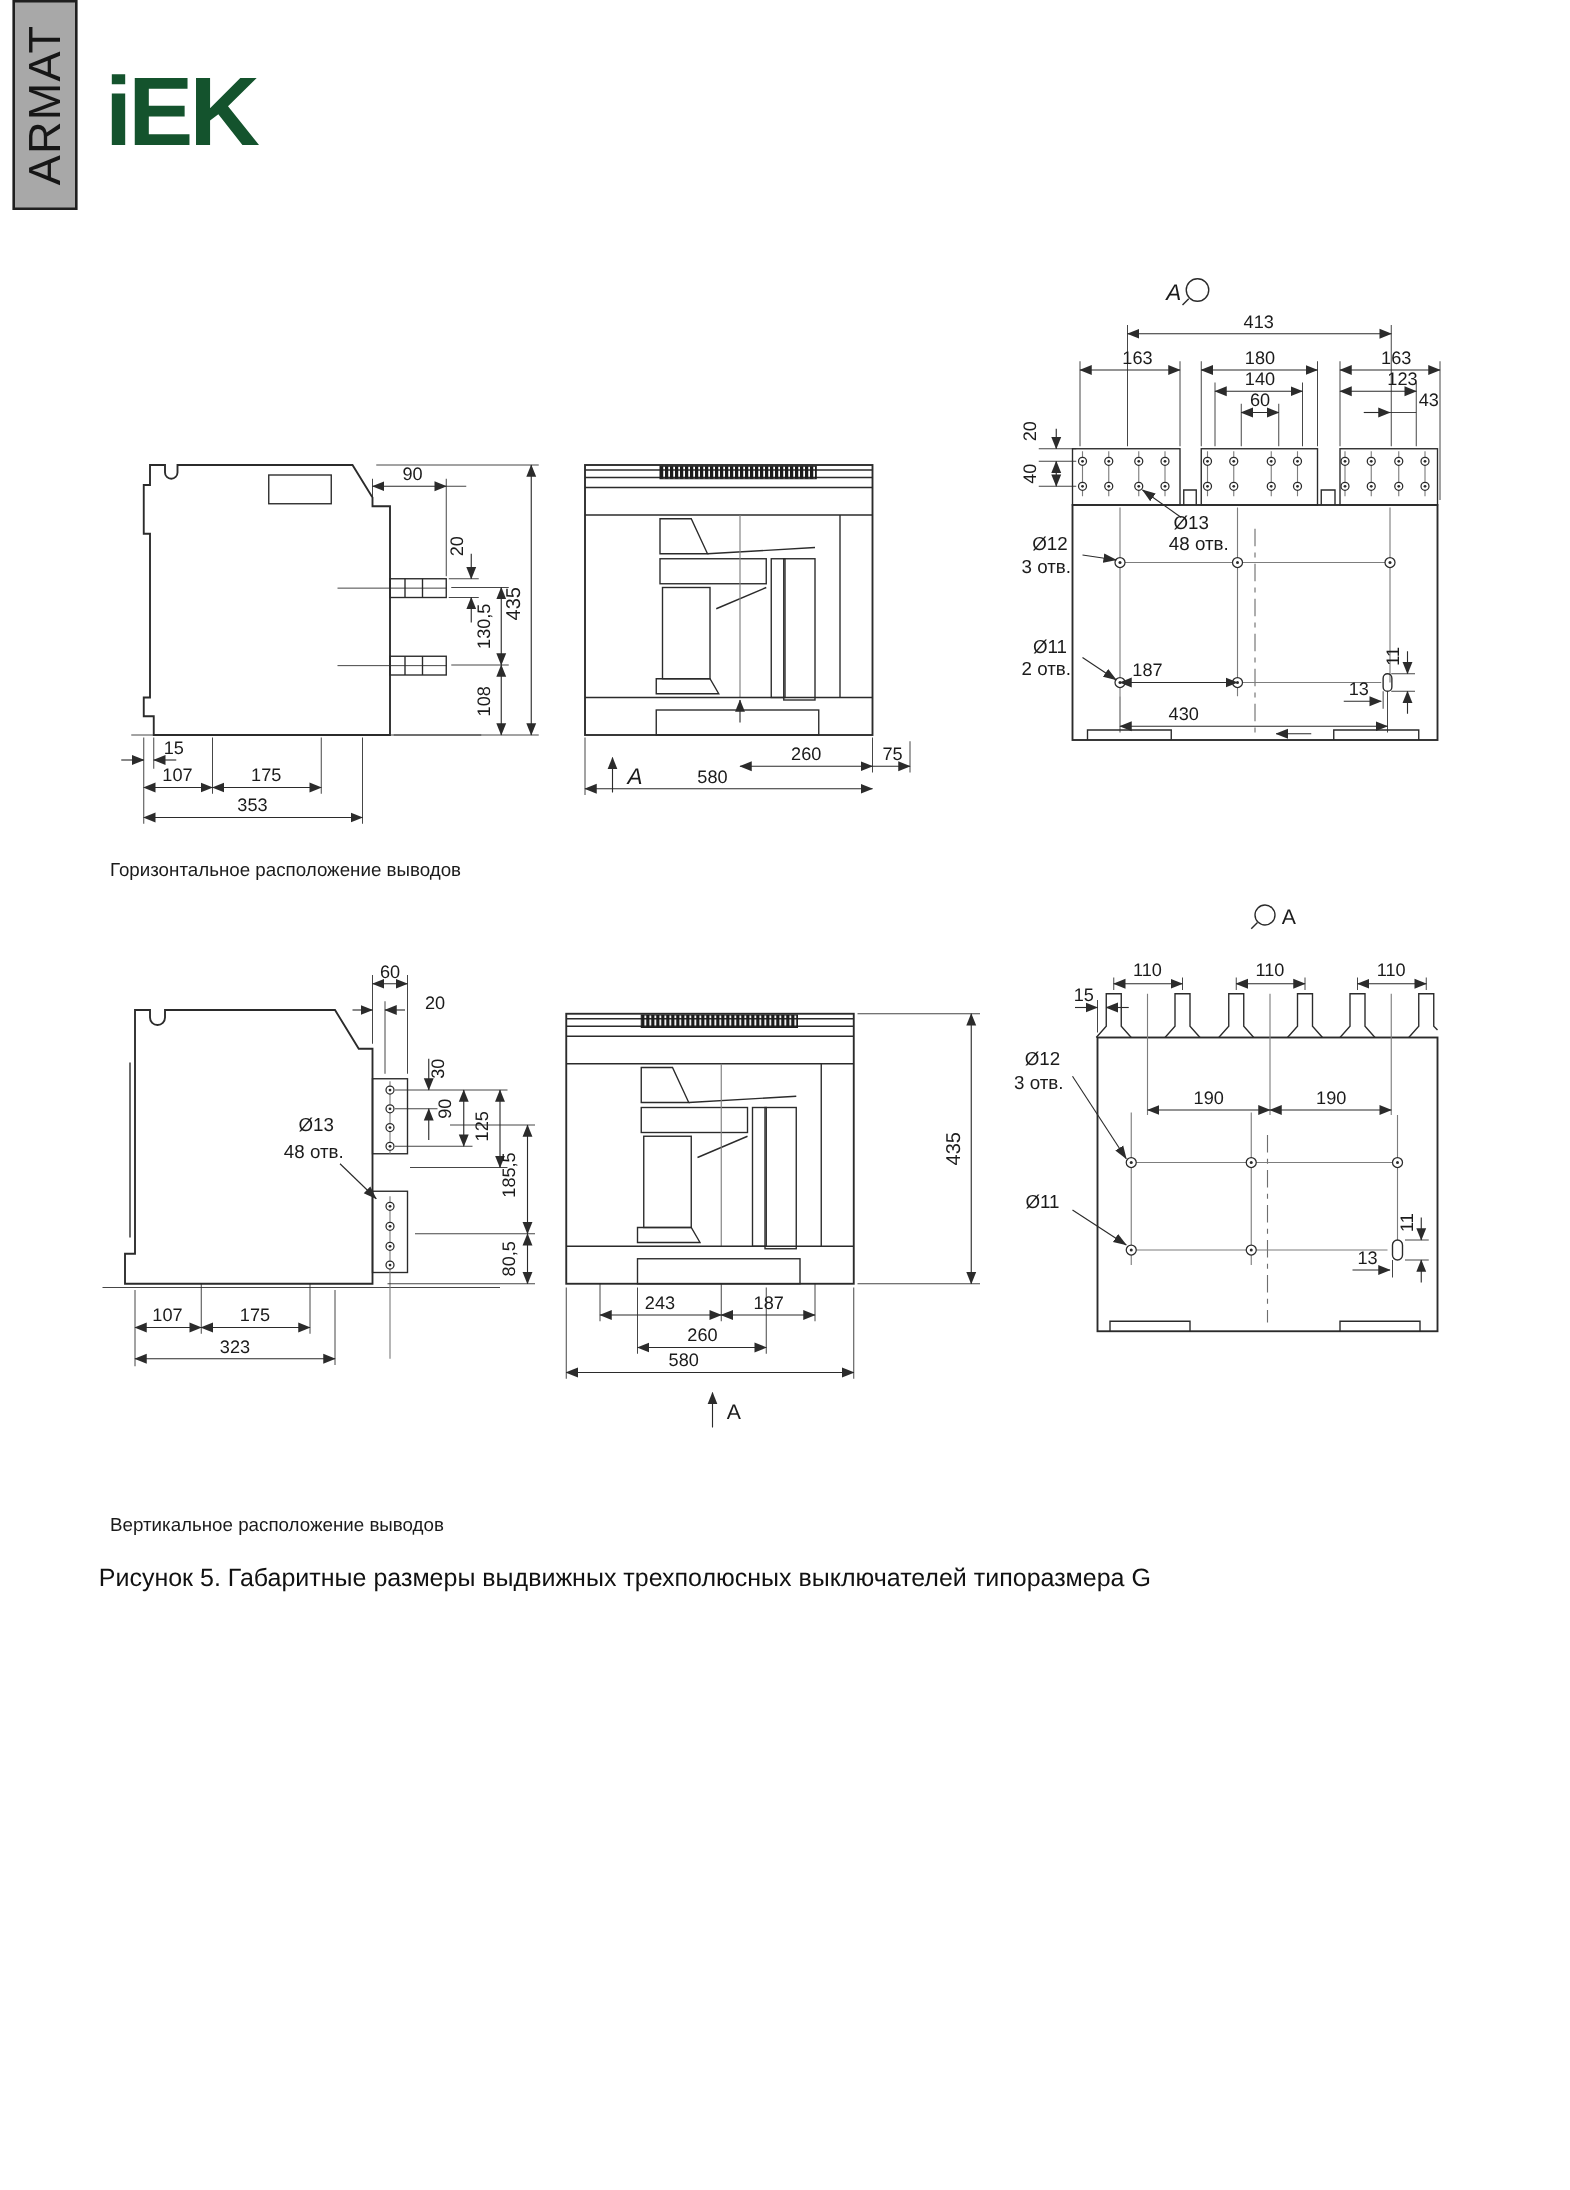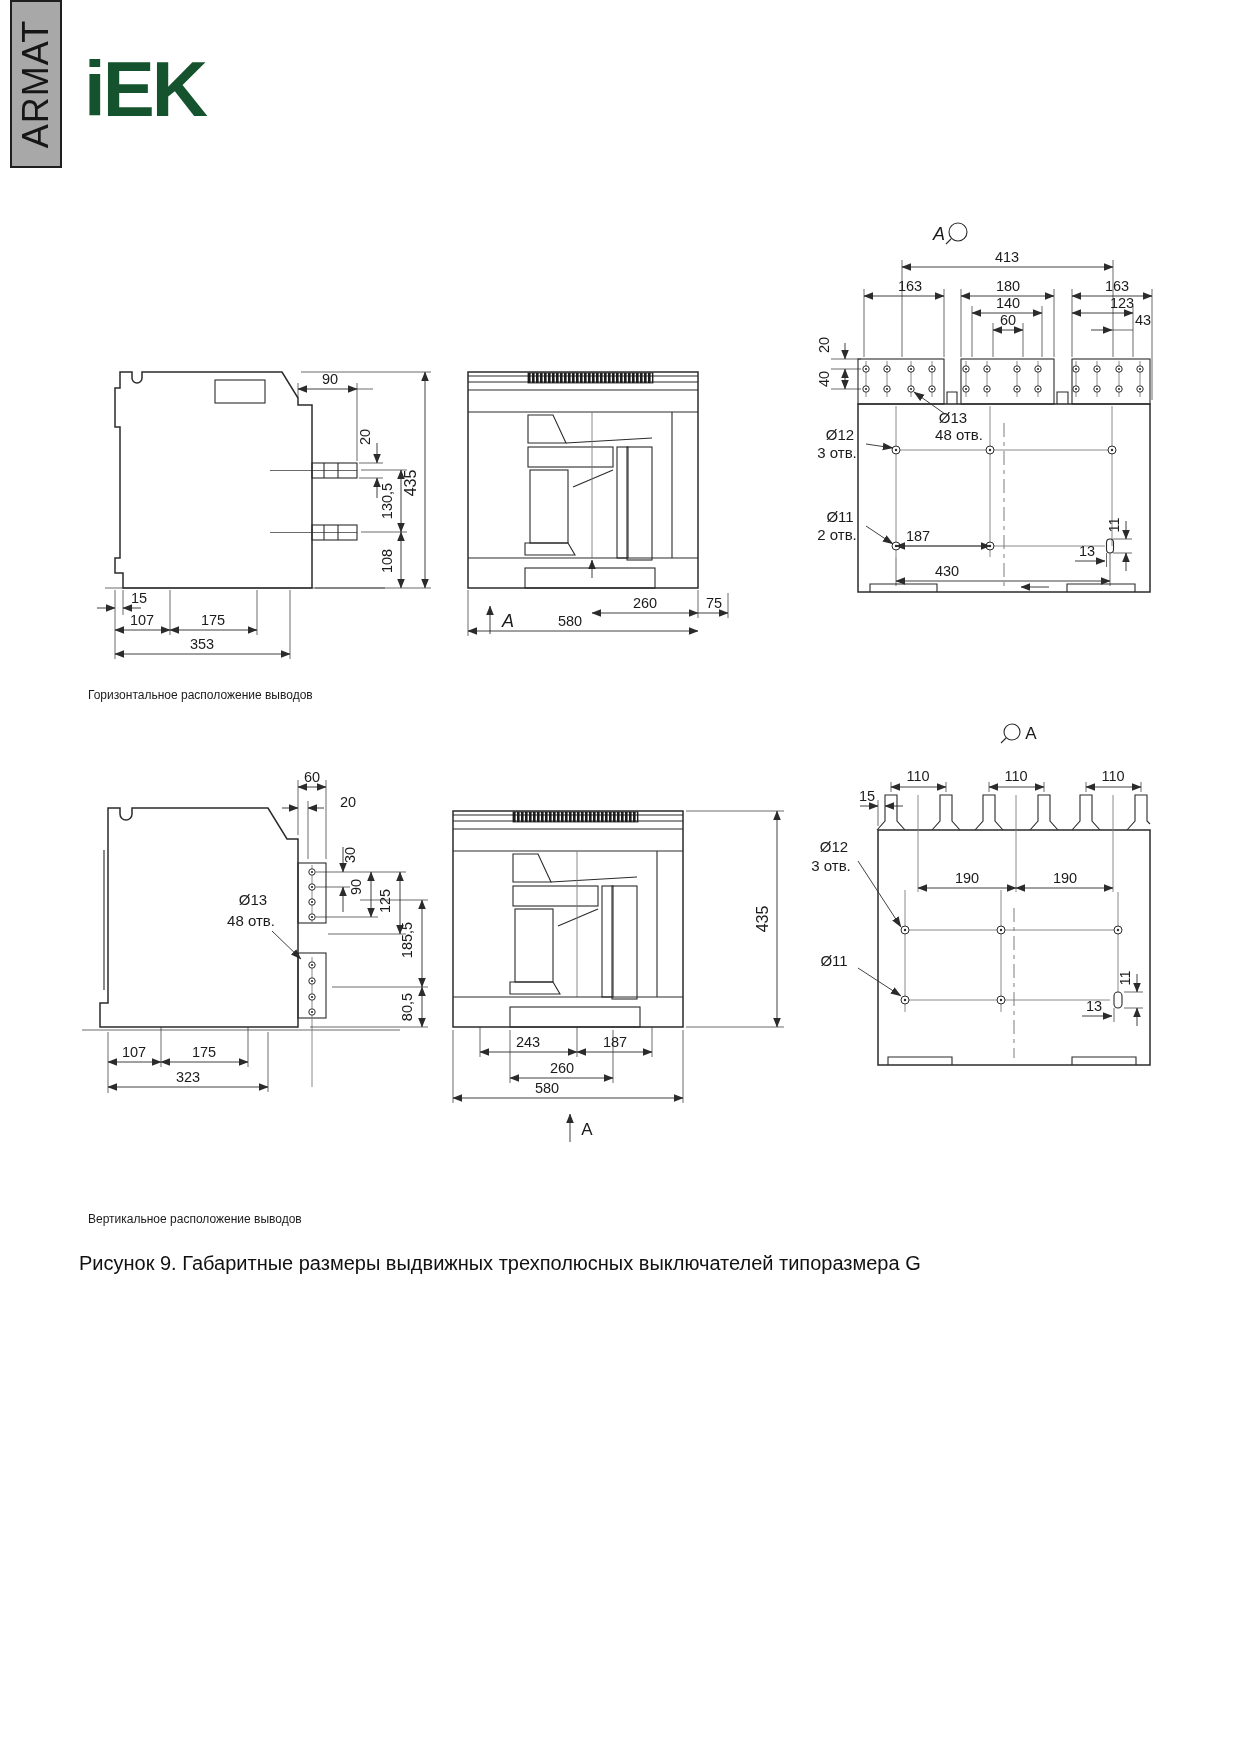--- a/index.html
+++ b/index.html
@@ -1,20 +1,20 @@
 <!DOCTYPE html>
 <html><head>
 <meta charset="utf-8">
 <style>
   html,body{margin:0;padding:0}
   body{width:1256px;height:1752px;position:relative;background:#ffffff;font-family:"Liberation Sans",sans-serif;overflow:hidden}
   .armat{position:absolute;left:10px;top:0;width:52px;height:168px;background:#a8a8a8;border:2px solid #1f1f1f;display:flex;align-items:center;justify-content:center;box-sizing:border-box}
   .armat span{transform:rotate(-90deg);font-size:36px;letter-spacing:1px;color:#161616;white-space:nowrap}
   .logo{position:absolute;left:84px;top:50px;font-size:78px;font-weight:900;letter-spacing:-3px;color:#14532d;line-height:1}
-  .cap{position:absolute;font-size:12px;color:#1b1b1b}
+  .cap{position:absolute;font-size:15px;color:#1b1b1b}
   .figcap{position:absolute;font-size:20px;color:#111}
   svg{position:absolute;overflow:visible}
   .ol{fill:none;stroke:#2b2b2b;stroke-width:1.5;stroke-linejoin:miter}
   .o2{fill:none;stroke:#2b2b2b;stroke-width:1.1}
   .dl{stroke:#2b2b2b;stroke-width:0.9;fill:none}
   .xl{stroke:#2b2b2b;stroke-width:0.7;fill:none}
   .cl{stroke:#7d7d7d;stroke-width:0.9;fill:none}
   .dash{stroke:#6e6e6e;stroke-width:0.9;fill:none;stroke-dasharray:14 5 4 5}
   text{font-family:"Liberation Sans",sans-serif;fill:#1b1b1b}
   .dt{font-size:14.5px;text-anchor:middle}
@@ -460,13 +460,13 @@
       <line class="dl" x1="417" y1="386" x2="417" y2="368" marker-end="url(#mU)"></line>
     <text class="dt" transform="rotate(-90 410 338)" x="410" y="338">11</text>
     <line class="xl" x1="394" y1="368" x2="394" y2="382"></line>
     <line class="dl" x1="362" y1="376" x2="392" y2="376" marker-end="url(#mR)"></line>
     <text class="dt" x="374" y="371">13</text>
   </g>
 </svg>
 
 <div class="cap" style="left:88px;top:1212px">Вертикальное расположение выводов</div>
 
-<div class="figcap" style="left:79px;top:1252px">Рисунок 9. Габаритные размеры выдвижных трехполюсных выключателей типоразмера G</div>
+<div class="figcap" style="left:79px;top:1252px">Рисунок 5. Габаритные размеры выдвижных трехполюсных выключателей типоразмера G</div>
 
 </body></html>

